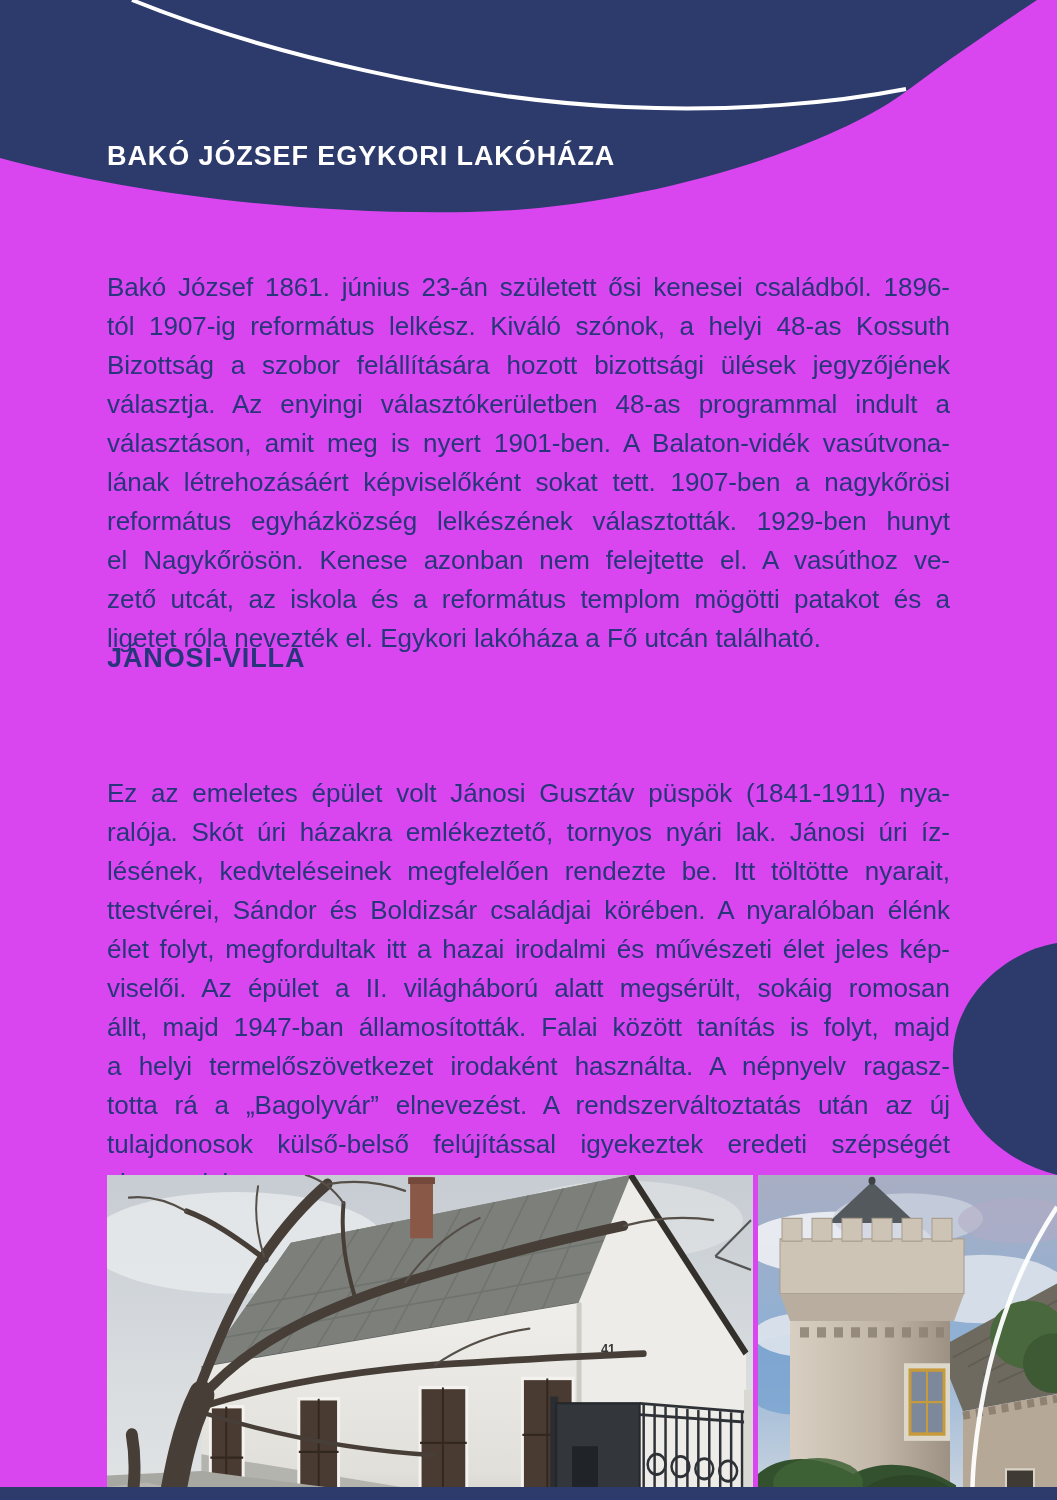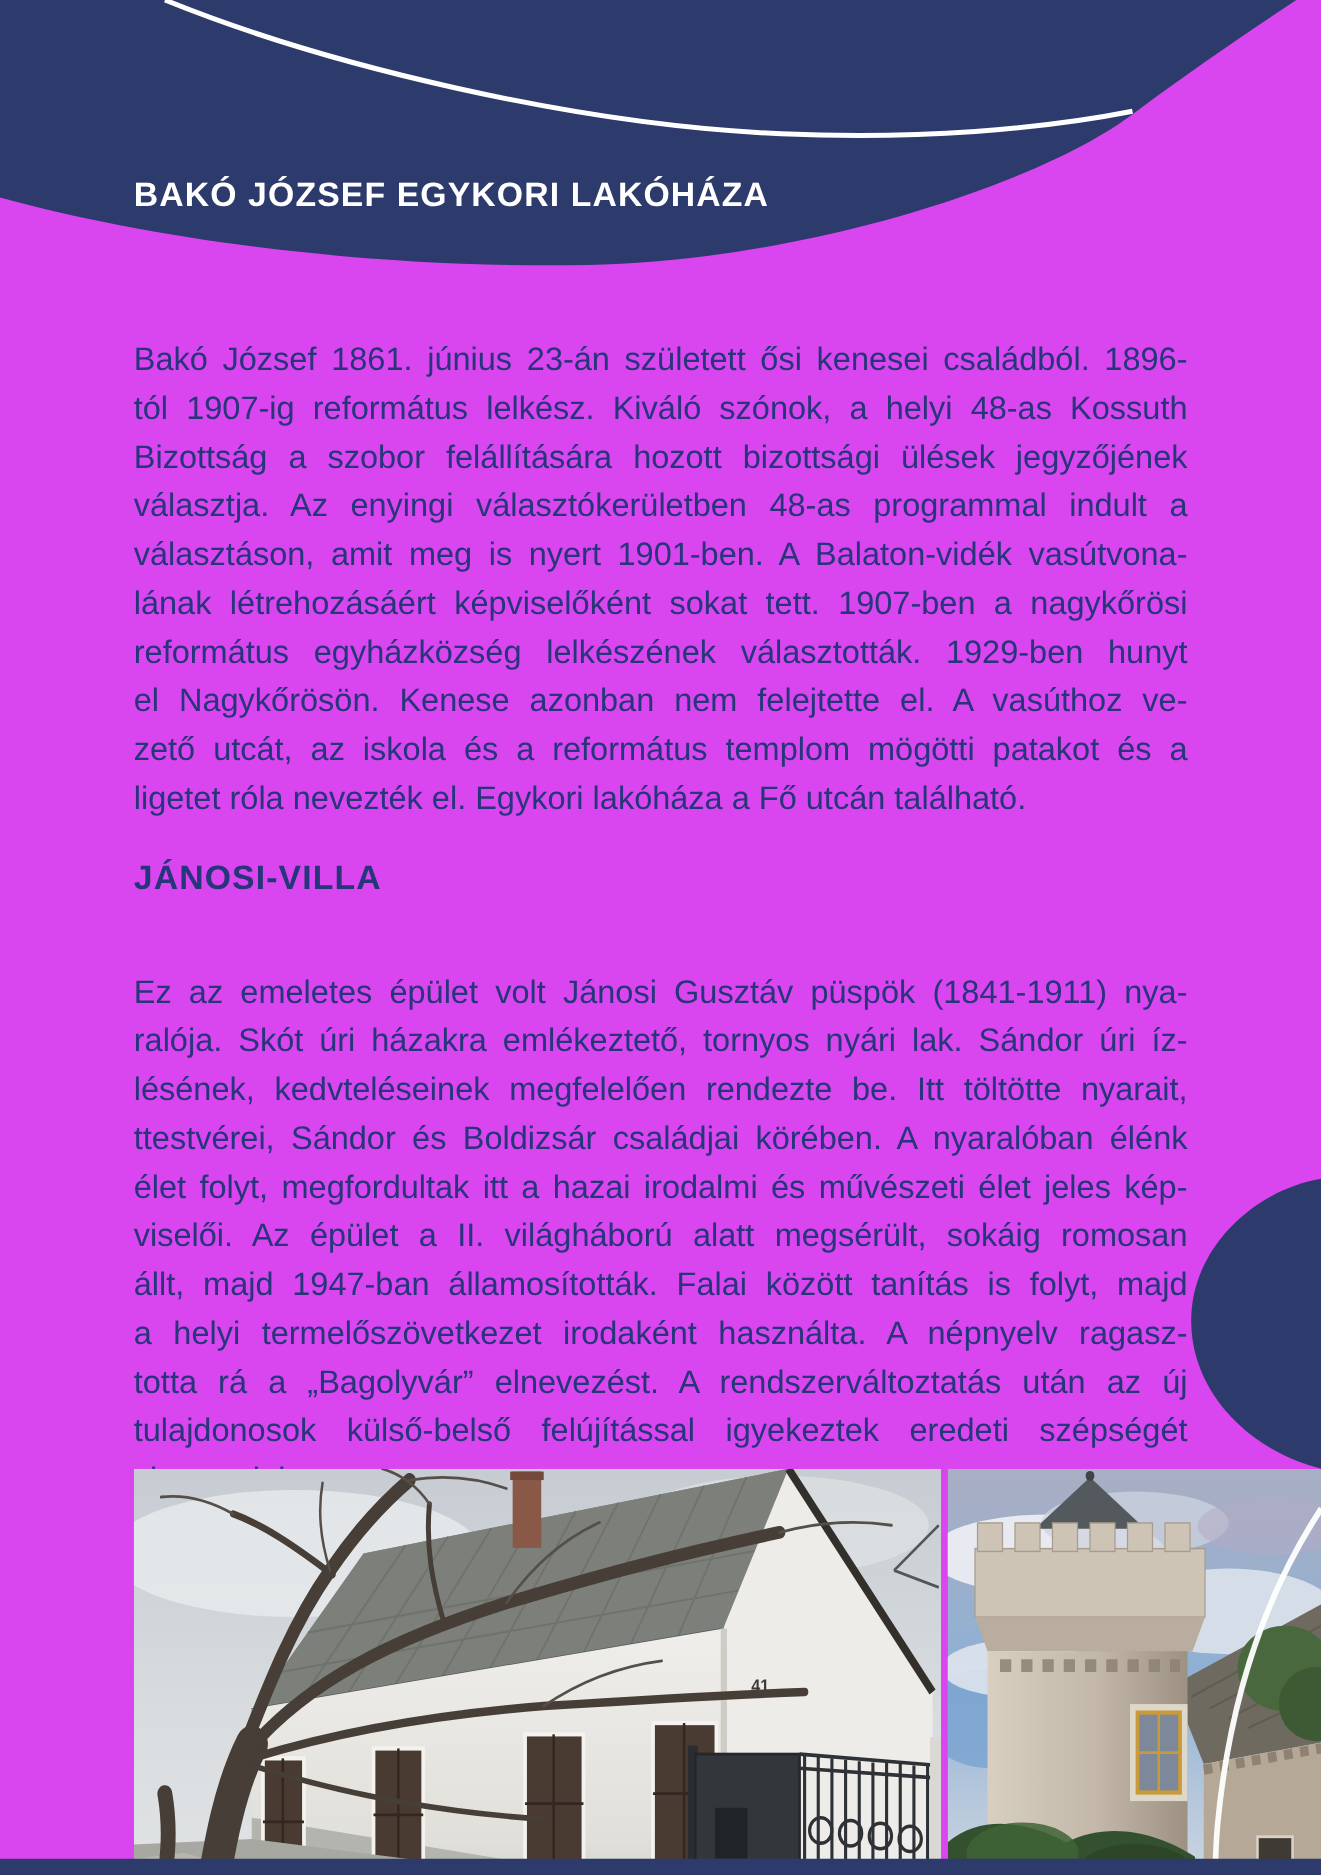--- a/index.html
+++ b/index.html
@@ -20,21 +20,20 @@
     color:var(--text);font-size:26px;line-height:39px;margin-top:30px;
   }
   .par-bako{top:238px;}
   .par-janosi{top:744px;}
   .jline{text-align:justify;text-align-last:justify;-moz-text-align-last:justify;white-space:normal;}
   .jline.jlast{text-align-last:left;-moz-text-align-last:left;}
   .section-heading{
     position:absolute;left:107px;top:643px;
     color:var(--text);font-size:27px;font-weight:700;letter-spacing:0.9px;
     white-space:nowrap;
-    margin-top:44px;
   }
   .accent-right{position:absolute;left:937px;top:935px;width:120px;height:242px;}
   .photo{position:absolute;top:1175px;height:356px;overflow:hidden;}
   .photo-left{left:107px;width:646px;}
   .photo-right{left:758px;width:299px;}
   .photo svg{display:block;width:100%;height:100%;}
   .photo-caption{
     position:absolute;left:13px;bottom:9px;
     color:var(--caption);font-size:21px;
     text-shadow:0 1px 3px rgba(0,0,0,.55);
@@ -63,21 +62,21 @@
       <div class="jline">lának létrehozásáért képviselőként sokat tett. 1907-ben a nagykőrösi</div>
       <div class="jline">református egyházközség lelkészének választották. 1929-ben hunyt</div>
       <div class="jline">el Nagykőrösön. Kenese azonban nem felejtette el. A vasúthoz ve-</div>
       <div class="jline">zető utcát, az iskola és a református templom mögötti patakot és a</div>
       <div class="jline jlast">ligetet róla nevezték el. Egykori lakóháza a Fő utcán található.</div>
     </div>
 
   <div class="section-heading">JÁNOSI-VILLA</div>
   <div class="body-par par-janosi">
       <div class="jline">Ez az emeletes épület volt Jánosi Gusztáv püspök (1841-1911) nya-</div>
-      <div class="jline">ralója. Skót úri házakra emlékeztető, tornyos nyári lak. Sándor úri íz-</div>
+      <div class="jline">ralója. Skót úri házakra emlékeztető, tornyos nyári lak. Jánosi úri íz-</div>
       <div class="jline">lésének, kedvteléseinek megfelelően rendezte be. Itt töltötte nyarait,</div>
       <div class="jline">ttestvérei, Sándor és Boldizsár családjai körében. A nyaralóban élénk</div>
       <div class="jline">élet folyt, megfordultak itt a hazai irodalmi és művészeti élet jeles kép-</div>
       <div class="jline">viselői. Az épület a II. világháború alatt megsérült, sokáig romosan</div>
       <div class="jline">állt, majd 1947-ban államosították. Falai között tanítás is folyt, majd</div>
       <div class="jline">a helyi termelőszövetkezet irodaként használta. A népnyelv ragasz-</div>
       <div class="jline">totta rá a „Bagolyvár” elnevezést. A rendszerváltoztatás után az új</div>
       <div class="jline">tulajdonosok külső-belső felújítással igyekeztek eredeti szépségét</div>
       <div class="jline jlast">visszaadni.</div>
     </div>

